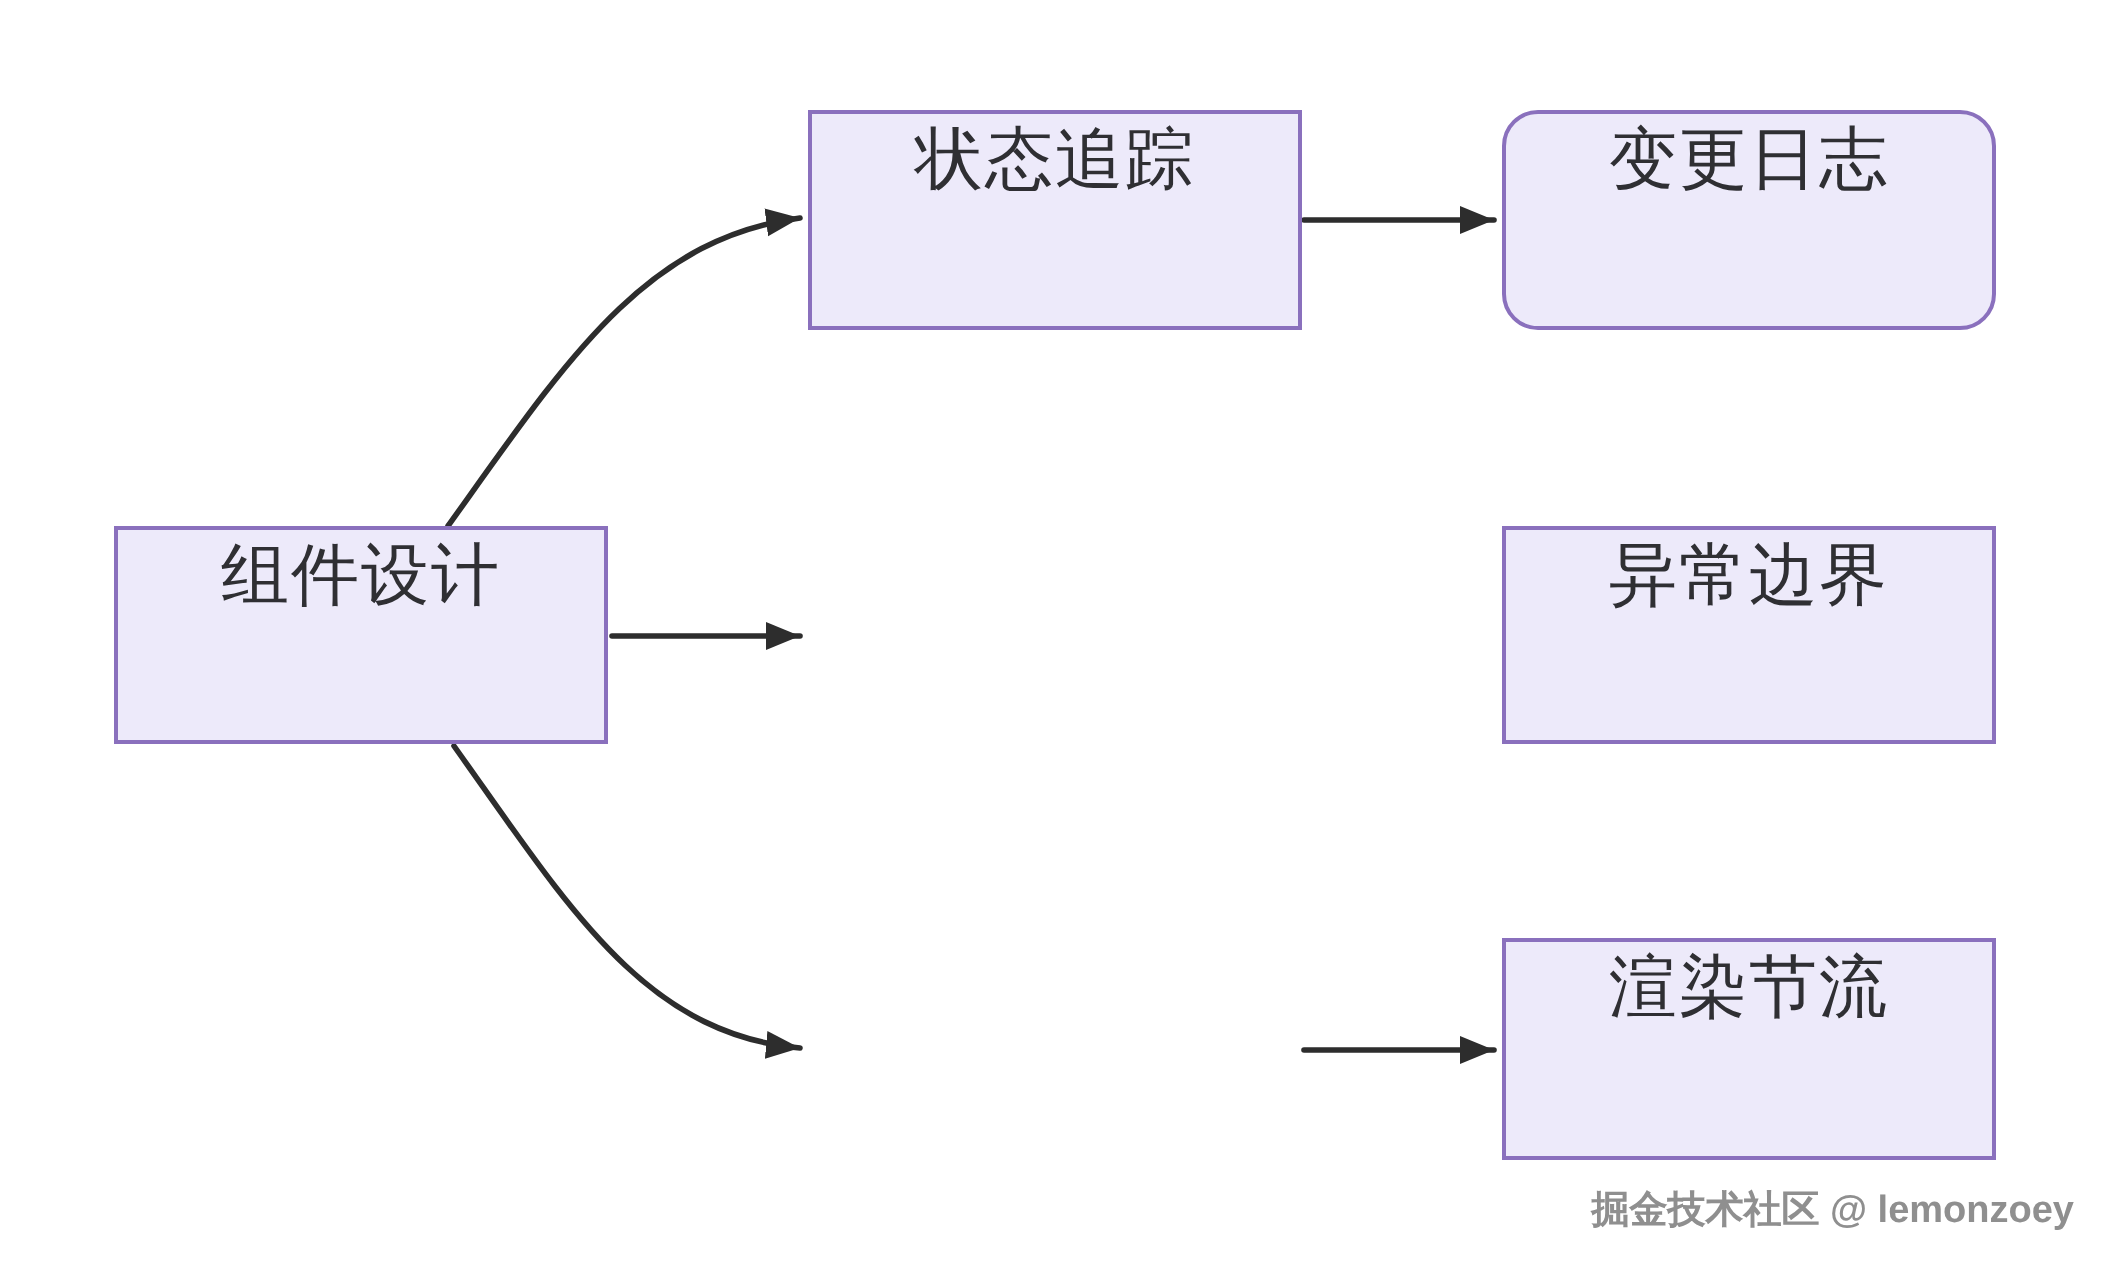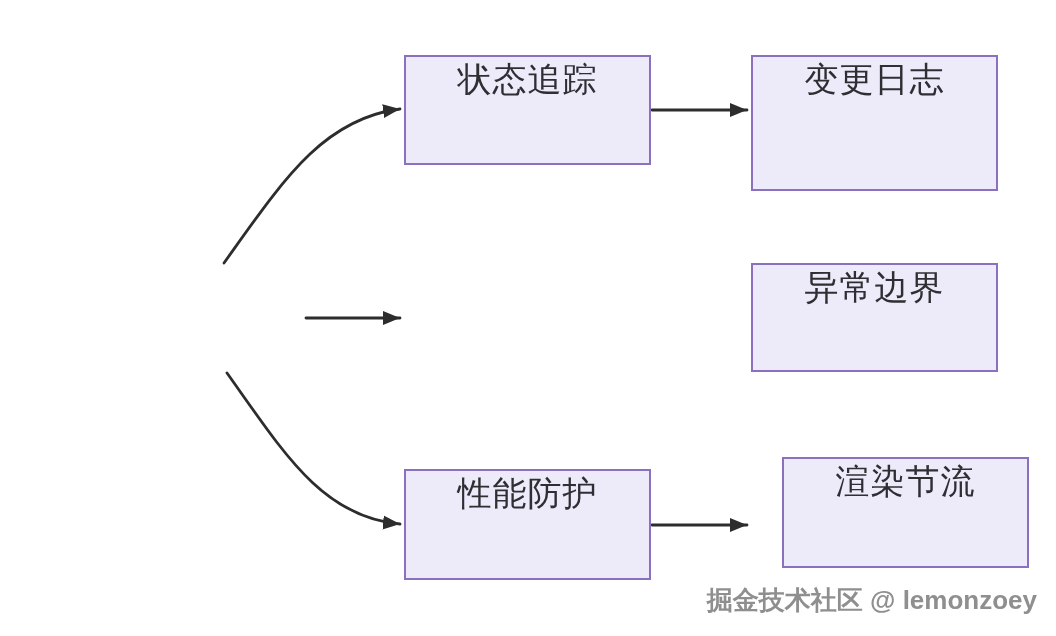--- a/index.html
+++ b/index.html
@@ -37,28 +37,28 @@
     font-weight: 500;
     letter-spacing: 1px;
     color: var(--node-text, #2F2F33);
     white-space: nowrap;
   }
   
   .n-root   { left: 57px;  top: 263px; width: 247px; height: 109px; }
   .n-mid-1  { left: 404px; top: 55px;  width: 247px; height: 110px; }
   .n-mid-2  { left: 404px; top: 263px; width: 247px; height: 109px; }
   .n-mid-3  { left: 404px; top: 469px; width: 247px; height: 111px; }
-  .n-right-1{ left: 751px; top: 55px;  width: 247px; height: 136px; }
+  .n-right-1{ left: 751px; top: 55px;  width: 247px; height: 110px; border-radius: 18px; }
   .n-right-2{ left: 751px; top: 263px; width: 247px; height: 109px; }
-  .n-right-3{ left: 751px; top: 457px; width: 247px; height: 111px; margin-left: 31px; }
+  .n-right-3{ left: 751px; top: 469px; width: 247px; height: 111px; }
   .watermark {
     position: absolute;
     right: 19px;
     bottom: 18px;
-    font-size: 26px;
+    font-size: 19px;
     font-weight: 700;
     color: var(--watermark-text, #8F8F8F);
     text-shadow: 2px 2px 1px #ffffff;
     white-space: nowrap;
   }
 </style>
 </head>
 <body>
 
 <div class="canvas">
@@ -74,29 +74,29 @@
 
     <path d="M 306,318 L 400,318" fill="none" stroke="#2D2D2D" stroke-width="2.8" stroke-linecap="round" marker-end="url(#arrowhead)"></path>
 
     <path d="M 227,373 C 284,453 322,517 400,524" fill="none" stroke="#2D2D2D" stroke-width="2.8" stroke-linecap="round" marker-end="url(#arrowhead)"></path>
 
     <path d="M 652,110 L 747,110" fill="none" stroke="#2D2D2D" stroke-width="2.8" stroke-linecap="round" marker-end="url(#arrowhead)"></path>
 
     <path d="M 652,525 L 747,525" fill="none" stroke="#2D2D2D" stroke-width="2.8" stroke-linecap="round" marker-end="url(#arrowhead)"></path>
   </svg>
 
+  <div class="node n-root">
+    <span class="label">组件设计</span>
+  </div>
 
   <div class="node n-mid-1">
     <span class="label">状态追踪</span>
   </div>
 
 
-  <div class="node n-mid-3">
-    <span class="label">性能防护</span>
-  </div>
 
   <div class="node n-right-1">
     <span class="label">变更日志</span>
   </div>
 
   <div class="node n-right-2">
     <span class="label">异常边界</span>
   </div>
 
   <div class="node n-right-3">

